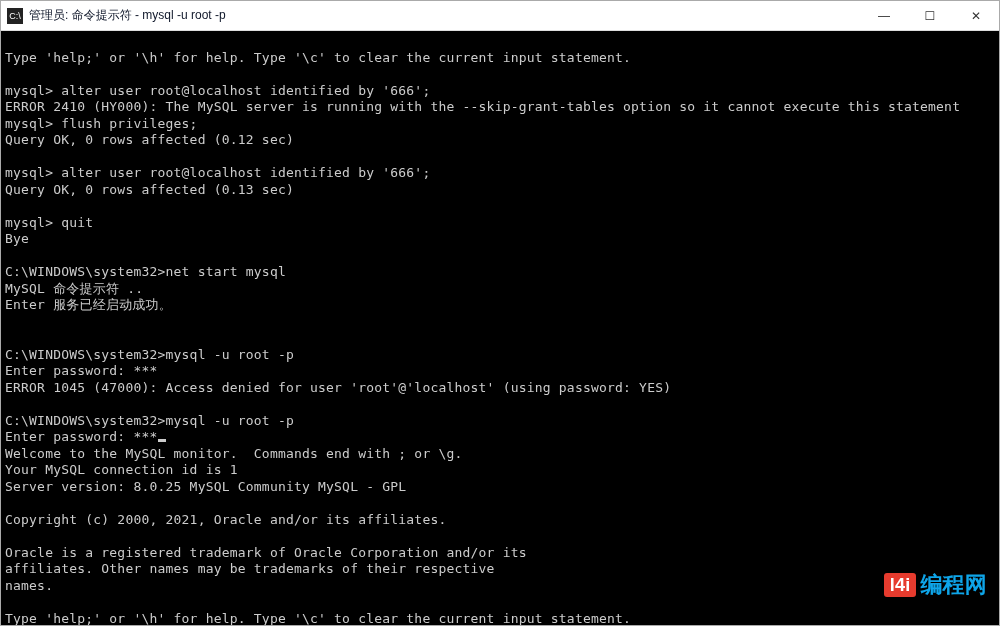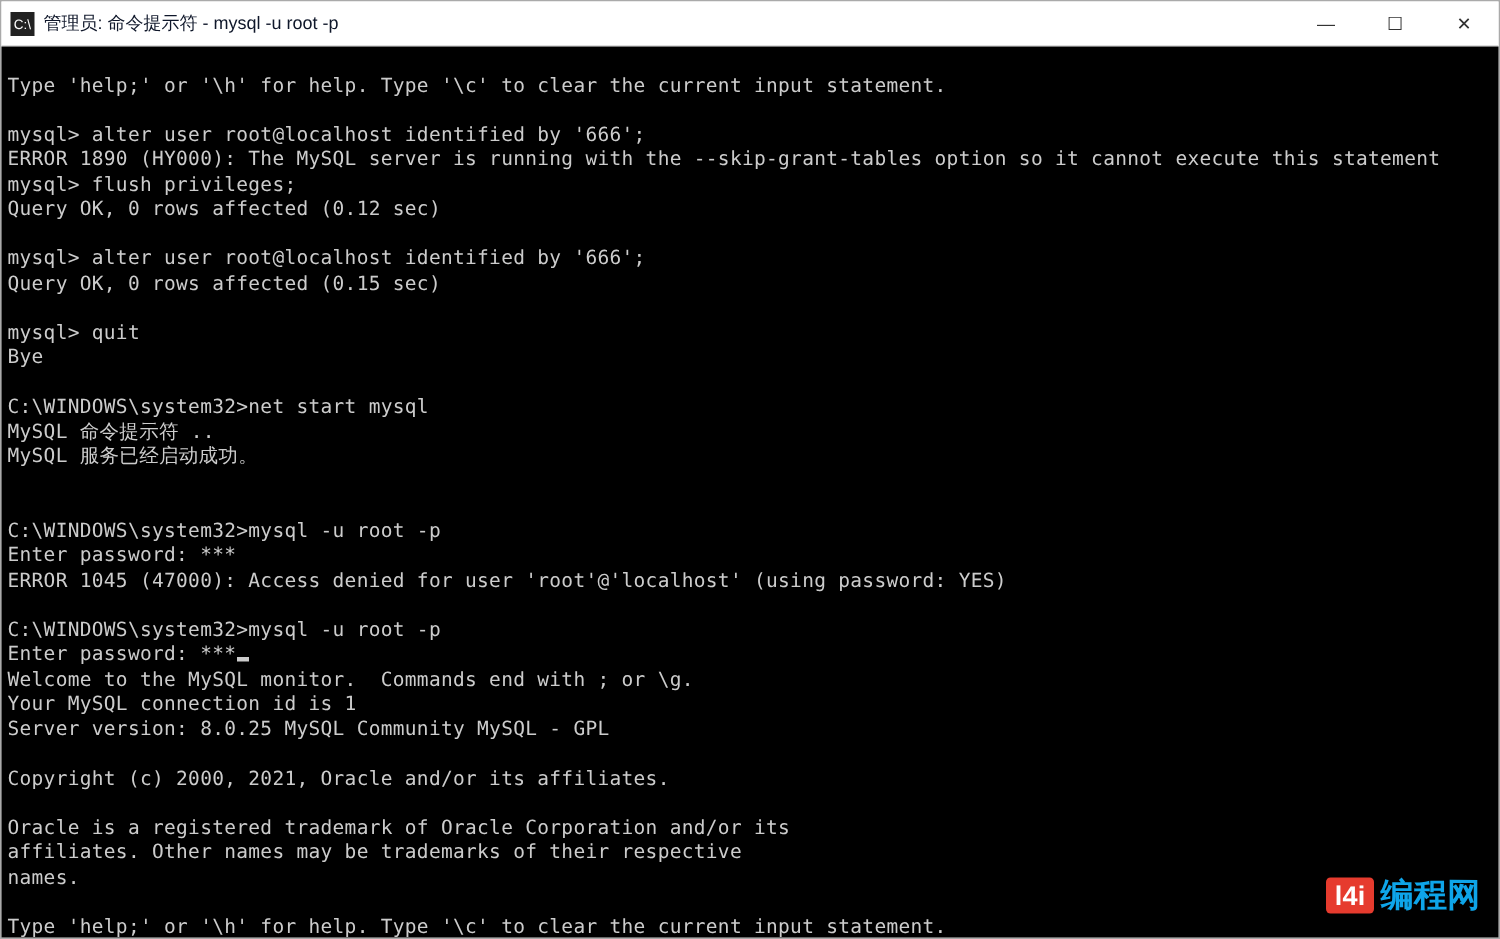--- a/index.html
+++ b/index.html
@@ -78,21 +78,21 @@
       width: 8px;
       height: 3px;
       background: #ccc;
       vertical-align: baseline;
       position: relative;
       top: 1px;
     }
     .watermark {
       position: absolute;
       right: 12px;
-      bottom: 16px;
+      bottom: 28px;
       display: flex;
       align-items: center;
       font-family: "Microsoft YaHei", sans-serif;
       font-weight: bold;
     }
     .wm-badge {
       background: #e63b2e;
       color: #fff;
       padding: 4px 6px;
       font-size: 18px;
@@ -116,33 +116,33 @@
     <div class="window-controls">
       <div class="win-btn">—</div>
       <div class="win-btn">☐</div>
       <div class="win-btn close">✕</div>
     </div>
   </div>
   <div class="terminal">
 <span>Type 'help;' or '\h' for help. Type '\c' to clear the current input statement.</span>
 <span></span>
 <span>mysql&gt; alter user root@localhost identified by '666';</span>
-<span>ERROR 1890 (HY000): The MySQL server is running with the --skip-grant-tables option so it cannot execute this statement</span>
+<span>ERROR 2410 (HY000): The MySQL server is running with the --skip-grant-tables option so it cannot execute this statement</span>
 <span>mysql&gt; flush privileges;</span>
 <span>Query OK, 0 rows affected (0.12 sec)</span>
 <span></span>
 <span>mysql&gt; alter user root@localhost identified by '666';</span>
-<span>Query OK, 0 rows affected (0.15 sec)</span>
+<span>Query OK, 0 rows affected (0.13 sec)</span>
 <span></span>
 <span>mysql&gt; quit</span>
 <span>Bye</span>
 <span></span>
 <span>C:\WINDOWS\system32&gt;net start mysql</span>
 <span>MySQL 命令提示符 ..</span>
-<span>MySQL 服务已经启动成功。</span>
+<span>Enter 服务已经启动成功。</span>
 <span></span>
 <span></span>
 <span>C:\WINDOWS\system32&gt;mysql -u root -p</span>
 <span>Enter password: ***</span>
 <span>ERROR 1045 (47000): Access denied for user 'root'@'localhost' (using password: YES)</span>
 <span></span>
 <span>C:\WINDOWS\system32&gt;mysql -u root -p</span>
 <span>Enter password: ***</span><span class="cursor"></span>
 <span>Welcome to the MySQL monitor.  Commands end with ; or \g.</span>
 <span>Your MySQL connection id is 1</span>

